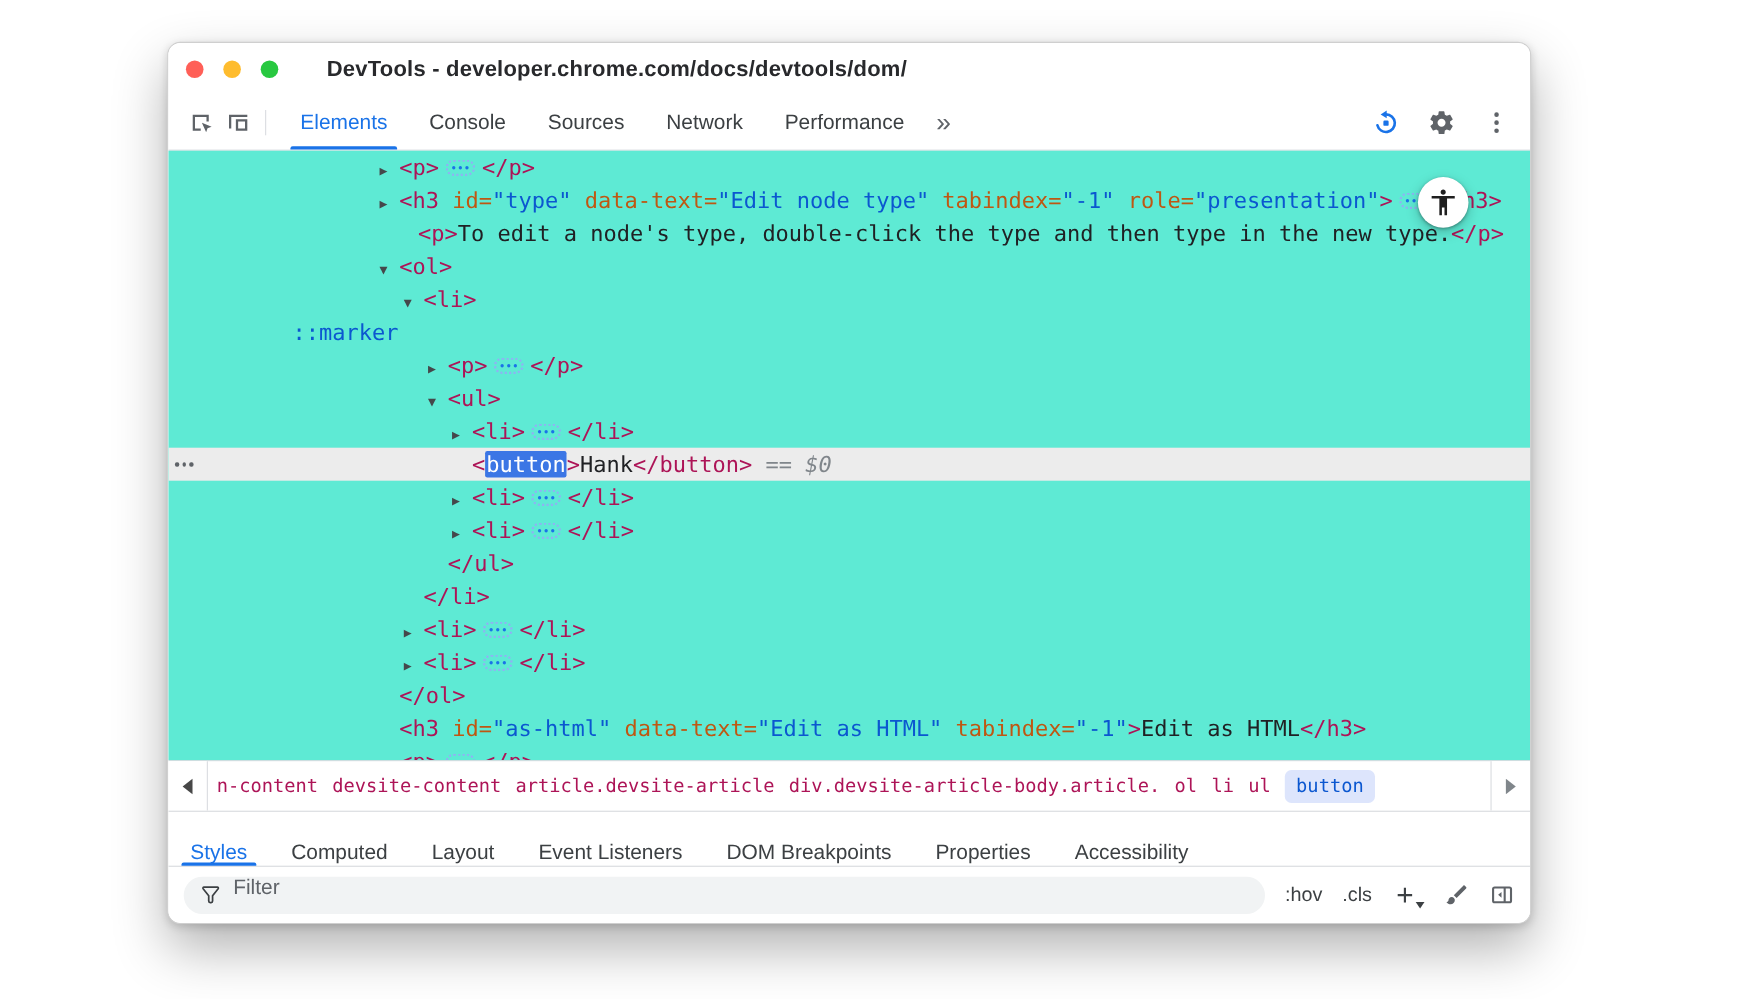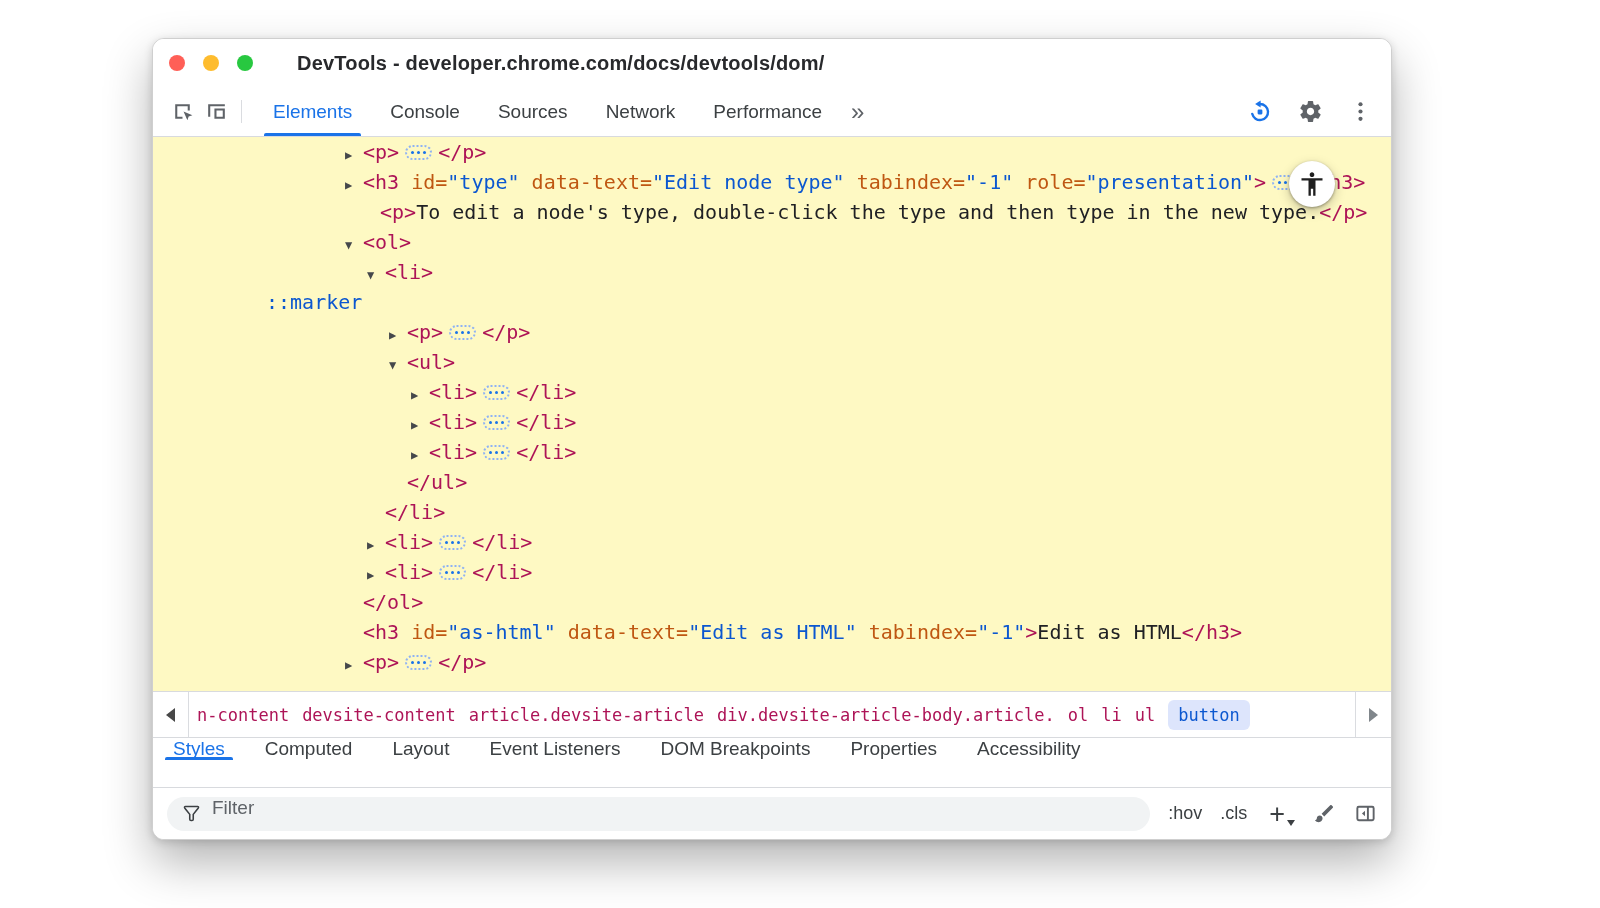--- a/index.html
+++ b/index.html
@@ -23,21 +23,21 @@
   .tb-divider { width:1px; background:#dadce0; margin:13px 8px; }
   .top-tabs { display:flex; align-items:stretch; margin-left:4px; }
   .top-tab { display:flex; align-items:center; padding:0 19px; font-size:19px; color:#3c4043; position:relative; white-space:nowrap; }
   .top-tab.active { color:#1a73e8; }
   .top-tab.active::after { content:""; position:absolute; left:10px; right:10px; bottom:0; height:3px;
                            background:#1a73e8; border-radius:2px 2px 0 0; }
   .more-tabs { display:flex; align-items:center; padding:0 10px; color:#5f6368; font-size:24px; }
   .tb-right { margin-left:auto; display:flex; align-items:center; gap:16px; padding-right:2px; }
 
   
-  .tree { flex:1 1 auto; position:relative; overflow:hidden; background:#fef9c3;
+  .tree { flex:1 1 auto; position:relative; overflow:hidden; background:#5eead4;
           font-family:"DejaVu Sans Mono","Liberation Mono",monospace; font-size:20px; color:#202124; }
   .tree-row { height:30px; line-height:30px; white-space:pre; position:relative; }
   .tree-row.selected { background:#ececec; }
   .arrow { display:inline-block; width:18px; font-size:12px; color:#45484b; }
   .t-tag    { color:#ad1457; }
   .t-attr   { color:#bf5712; }
   .t-val    { color:#0b57d0; }
   .t-text   { color:#202124; }
   .t-marker { color:#0b57d0; }
   .t-eq     { color:#80868b; }
@@ -59,21 +59,21 @@
   .crumb-nav { flex:0 0 36px; display:flex; align-items:center; justify-content:center; background:#fff; }
   .crumb-nav.left  { border-right:1px solid #dadce0; }
   .crumb-nav.right { border-left:1px solid #dadce0; }
   .tri-left  { width:0; height:0; border-top:7px solid transparent; border-bottom:7px solid transparent; border-right:9px solid #474747; }
   .tri-right { width:0; height:0; border-top:7px solid transparent; border-bottom:7px solid transparent; border-left:9px solid #80868b; }
   .crumb-list { flex:1 1 auto; display:flex; align-items:center; gap:13px; padding:0 8px; overflow:hidden; }
   .crumb { color:#ad1457; white-space:nowrap; }
   .crumb.selected { background:#dde5fc; color:#0b57d0; padding:5px 10px; border-radius:6px; }
 
   
-  .panel-tabs { flex:0 0 50px; display:flex; align-items:flex-start; border-top:1px solid #d8dade; background:#fff; }
+  .panel-tabs { flex:0 0 50px; display:flex; align-items:flex-end; border-top:1px solid #d8dade; background:#fff; }
   .panel-tab { display:flex; align-items:center; padding:0 20px; font-size:19px; color:#3c4043; position:relative; white-space:nowrap; }
   .panel-tab.active { color:#1a73e8; }
   .panel-tab.active::after { content:""; position:absolute; left:12px; right:12px; bottom:0; height:3px;
                              background:#1a73e8; border-radius:2px 2px 0 0; }
 
   
   .filter-bar { flex:0 0 52px; display:flex; align-items:center; gap:18px; padding:0 14px; border-top:1px solid #d8dade; background:#fff; }
   .filter-input { flex:1 1 auto; height:34px; background:#f1f3f4; border-radius:17px;
                   display:flex; gap:10px; padding:0 14px; }
   .filter-input .txt { font-size:19px; color:#5f6368; }
@@ -150,20 +150,21 @@
     </div>
   <div class="tree-row" style="padding-left: 192px;"><span class="arrow">▶</span><span class="t-tag">&lt;p&gt;</span><span class="ell"><i></i><i></i><i></i></span><span class="t-tag">&lt;/p&gt;</span></div>
       <div class="tree-row" style="padding-left: 192px;"><span class="arrow">▶</span><span class="t-tag">&lt;h3 </span><span class="t-attr">id=</span><span class="t-val">"type"</span><span class="t-attr"> data-text=</span><span class="t-val">"Edit node type"</span><span class="t-attr"> tabindex=</span><span class="t-val">"-1"</span><span class="t-attr"> role=</span><span class="t-val">"presentation"</span><span class="t-tag">&gt;</span><span class="ell"><i></i><i></i><i></i></span><span class="t-tag">&lt;/h3&gt;</span></div>
       <div class="tree-row" style="padding-left: 209px;"><span class="arrow"></span><span class="t-tag">&lt;p&gt;</span><span class="t-text">To edit a node's type, double-click the type and then type in the new type.</span><span class="t-tag">&lt;/p&gt;</span></div>
       <div class="tree-row" style="padding-left: 192px;"><span class="arrow">▼</span><span class="t-tag">&lt;ol&gt;</span></div>
       <div class="tree-row" style="padding-left: 214px;"><span class="arrow">▼</span><span class="t-tag">&lt;li&gt;</span></div>
       <div class="tree-row" style="padding-left: 95px;"><span class="arrow"></span><span class="t-marker">::marker</span></div>
       <div class="tree-row" style="padding-left: 236px;"><span class="arrow">▶</span><span class="t-tag">&lt;p&gt;</span><span class="ell"><i></i><i></i><i></i></span><span class="t-tag">&lt;/p&gt;</span></div>
       <div class="tree-row" style="padding-left: 236px;"><span class="arrow">▼</span><span class="t-tag">&lt;ul&gt;</span></div>
       <div class="tree-row" style="padding-left: 258px;"><span class="arrow">▶</span><span class="t-tag">&lt;li&gt;</span><span class="ell"><i></i><i></i><i></i></span><span class="t-tag">&lt;/li&gt;</span></div>
+      <div class="tree-row selected" style="padding-left: 258px;"><span class="row-dots"><i></i><i></i><i></i></span><span class="arrow"></span><span class="t-tag">&lt;</span><span class="t-sel">button</span><span class="t-tag">&gt;</span><span class="t-text">Hank</span><span class="t-tag">&lt;/button&gt;</span><span class="t-eq"> == </span><span class="t-dollar">$0</span></div>
       <div class="tree-row" style="padding-left: 258px;"><span class="arrow">▶</span><span class="t-tag">&lt;li&gt;</span><span class="ell"><i></i><i></i><i></i></span><span class="t-tag">&lt;/li&gt;</span></div>
       <div class="tree-row" style="padding-left: 258px;"><span class="arrow">▶</span><span class="t-tag">&lt;li&gt;</span><span class="ell"><i></i><i></i><i></i></span><span class="t-tag">&lt;/li&gt;</span></div>
       <div class="tree-row" style="padding-left: 236px;"><span class="arrow"></span><span class="t-tag">&lt;/ul&gt;</span></div>
       <div class="tree-row" style="padding-left: 214px;"><span class="arrow"></span><span class="t-tag">&lt;/li&gt;</span></div>
       <div class="tree-row" style="padding-left: 214px;"><span class="arrow">▶</span><span class="t-tag">&lt;li&gt;</span><span class="ell"><i></i><i></i><i></i></span><span class="t-tag">&lt;/li&gt;</span></div>
       <div class="tree-row" style="padding-left: 214px;"><span class="arrow">▶</span><span class="t-tag">&lt;li&gt;</span><span class="ell"><i></i><i></i><i></i></span><span class="t-tag">&lt;/li&gt;</span></div>
       <div class="tree-row" style="padding-left: 192px;"><span class="arrow"></span><span class="t-tag">&lt;/ol&gt;</span></div>
       <div class="tree-row" style="padding-left: 192px;"><span class="arrow"></span><span class="t-tag">&lt;h3 </span><span class="t-attr">id=</span><span class="t-val">"as-html"</span><span class="t-attr"> data-text=</span><span class="t-val">"Edit as HTML"</span><span class="t-attr"> tabindex=</span><span class="t-val">"-1"</span><span class="t-tag">&gt;</span><span class="t-text">Edit as HTML</span><span class="t-tag">&lt;/h3&gt;</span></div>
       <div class="tree-row" style="padding-left: 192px;"><span class="arrow">▶</span><span class="t-tag">&lt;p&gt;</span><span class="ell"><i></i><i></i><i></i></span><span class="t-tag">&lt;/p&gt;</span></div>
     </div>

